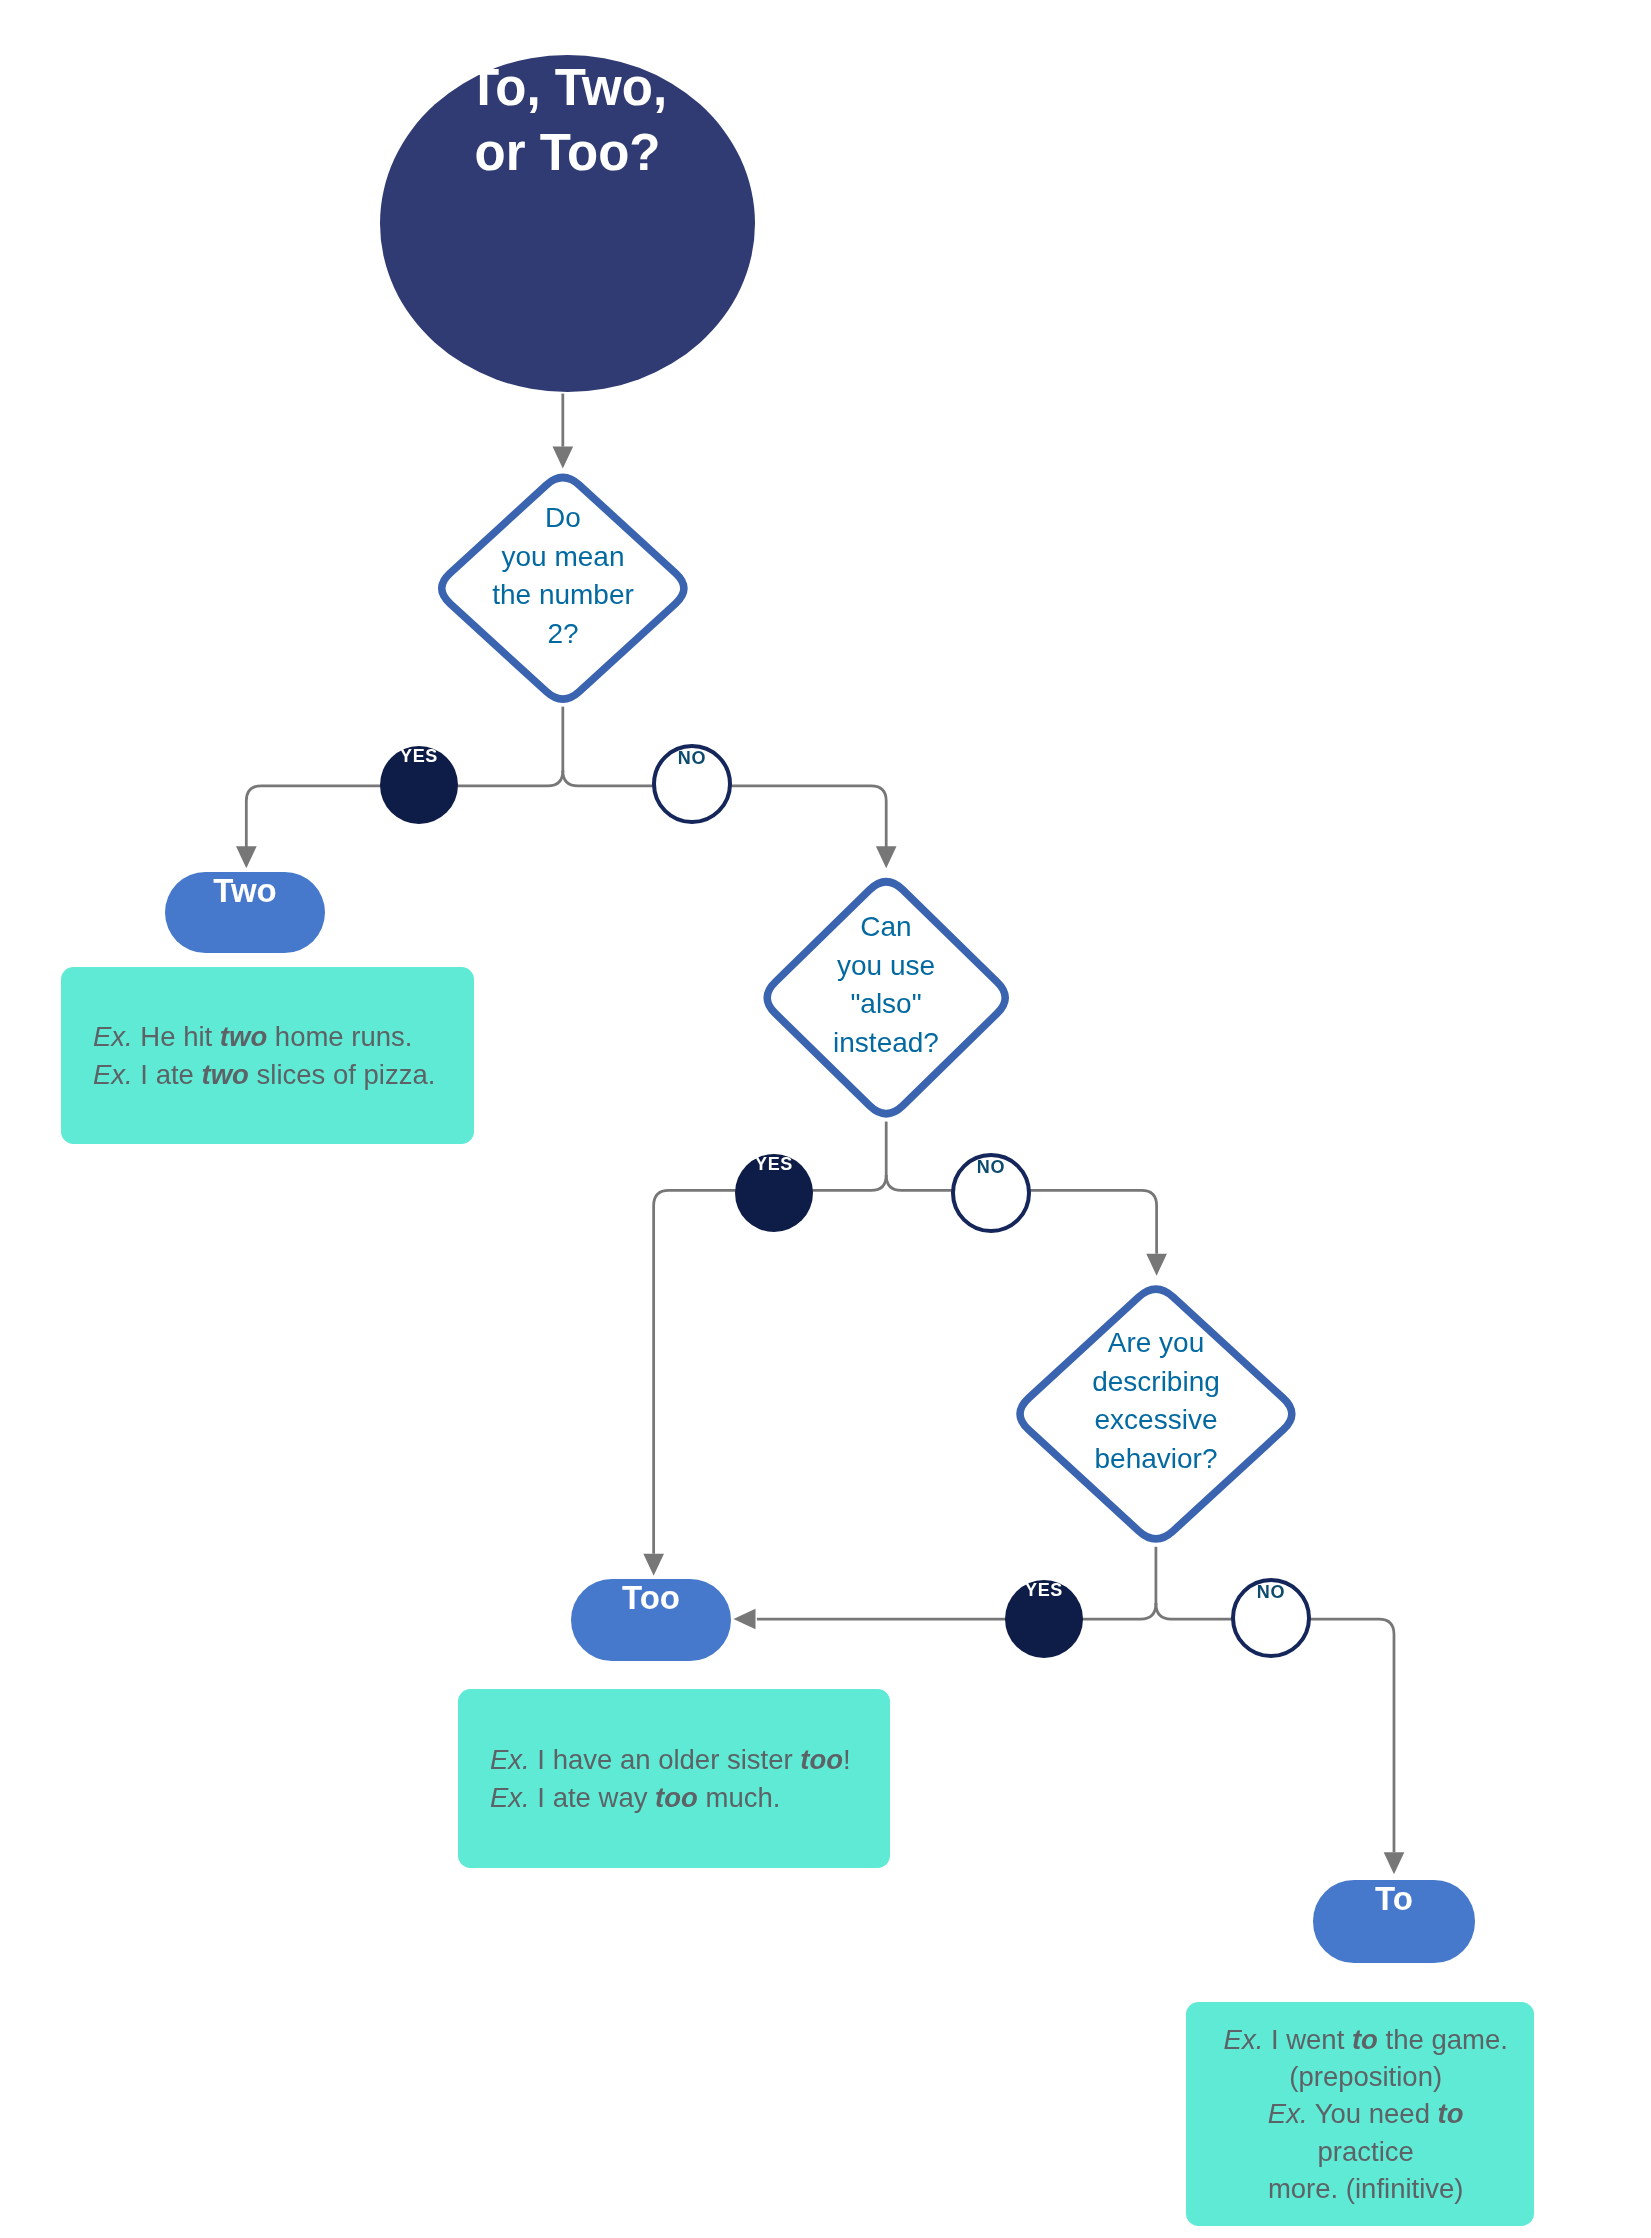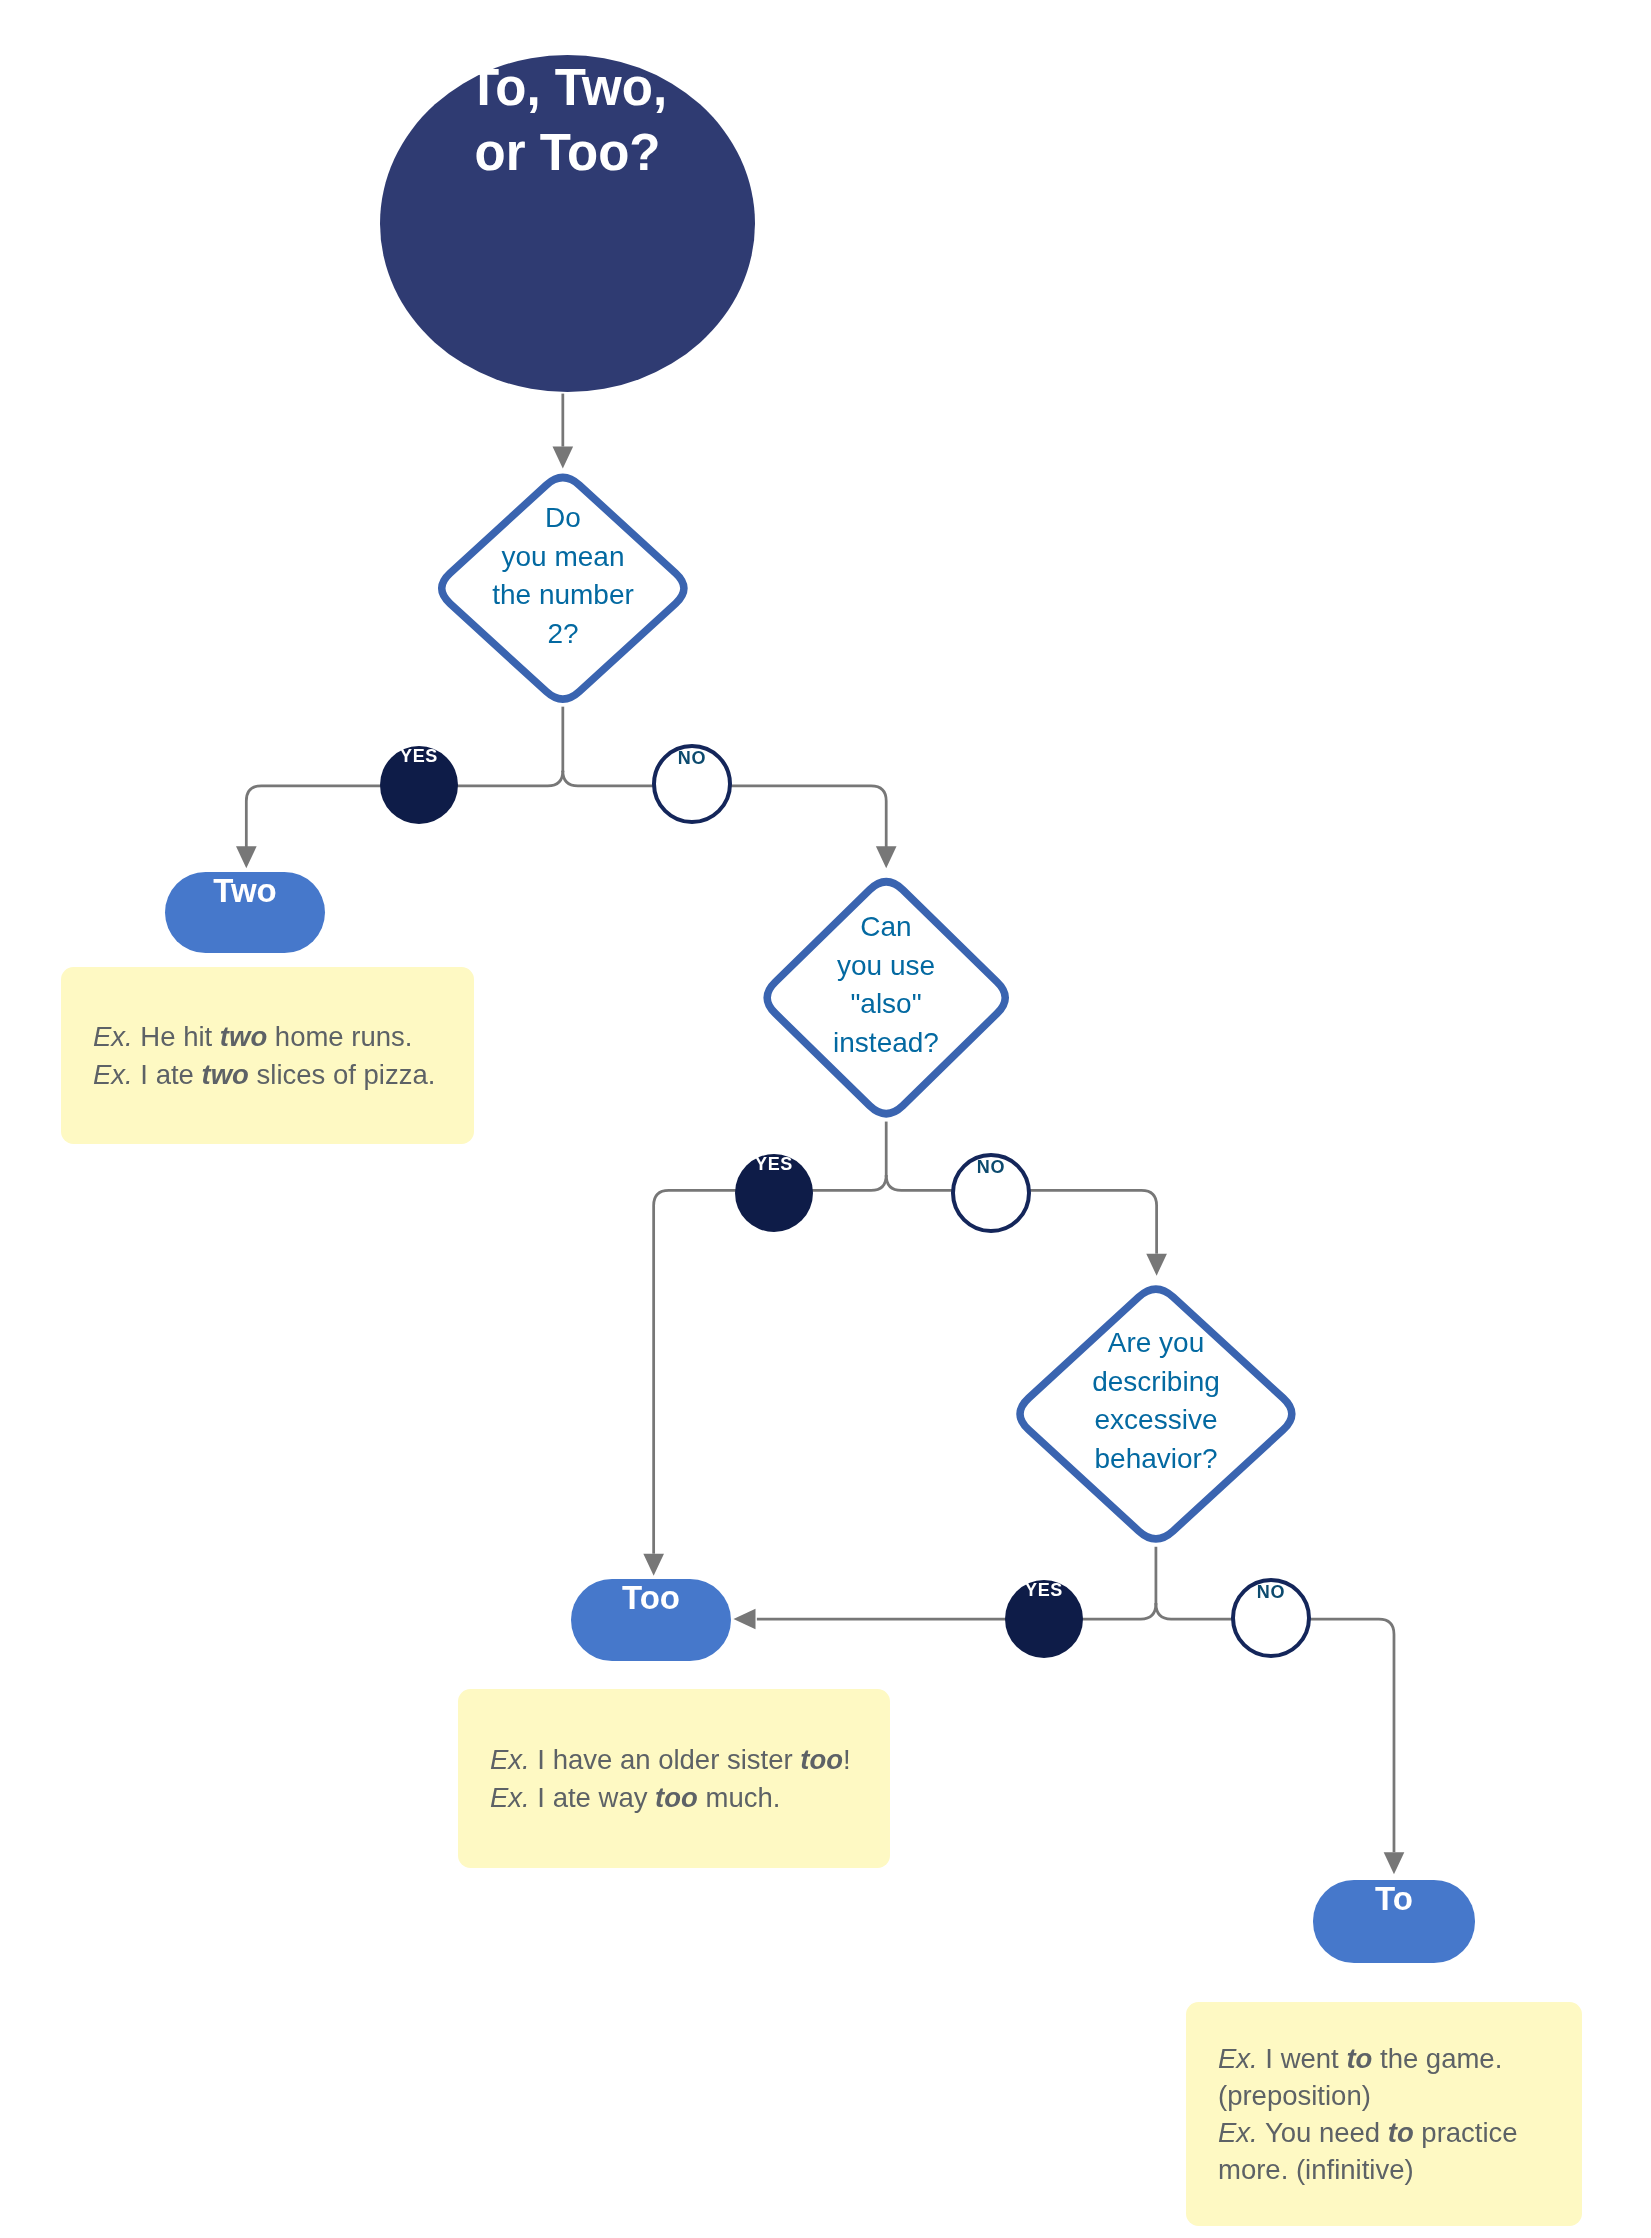--- a/index.html
+++ b/index.html
@@ -30,28 +30,28 @@
   .y3{left:1005px;top:1580px;} .n3{left:1231px;top:1578px;}
 
   .pill{
     background:#4678CB;color:#ffffff;font-weight:bold;font-size:33px;border-radius:41px;
   }
   .pill-two{left:165px;top:872px;width:160px;height:81px;}
   .pill-too{left:571px;top:1579px;width:160px;height:82px;}
   .pill-to{left:1313px;top:1880px;width:162px;height:83px;}
 
   .ex-box{
-    position:absolute;background:#fef9c3;border-radius:12.4px;
+    position:absolute;background:#5eead4;border-radius:12.4px;
     color:#5D6266;font-size:27.5px;
     display:flex;flex-direction:column;justify-content:center;
     padding:0 20.6px 0 32px;box-sizing:border-box;text-align:left;
   }
   .ex-box-two{left:61px;top:967px;width:413px;height:177px;}
   .ex-box-too{left:458px;top:1689px;width:432px;height:179px;}
-  .ex-box-to{left:1186px;top:2002px;width:396px;height:224px;}
+  .ex-box-to{left:1186px;top:2002px;width:348px;height:224px;text-align:center;}
   .ex-para + .ex-para{}
   .ex-line{line-height:1.35;}
   .seg-i{font-style:italic;}
   .seg-bi{font-style:italic;font-weight:bold;}
   .seg-r{font-style:normal;}
 </style>
 </head>
 <body>
 
 <div class="stage">

